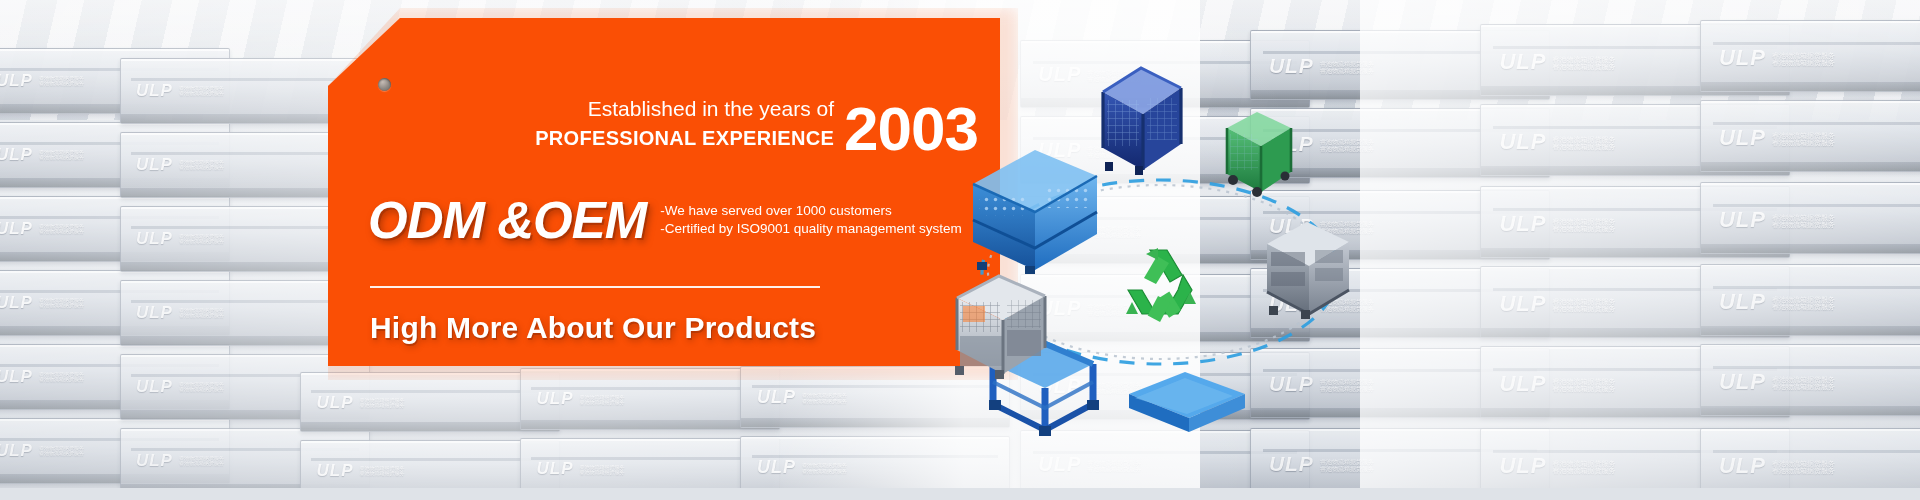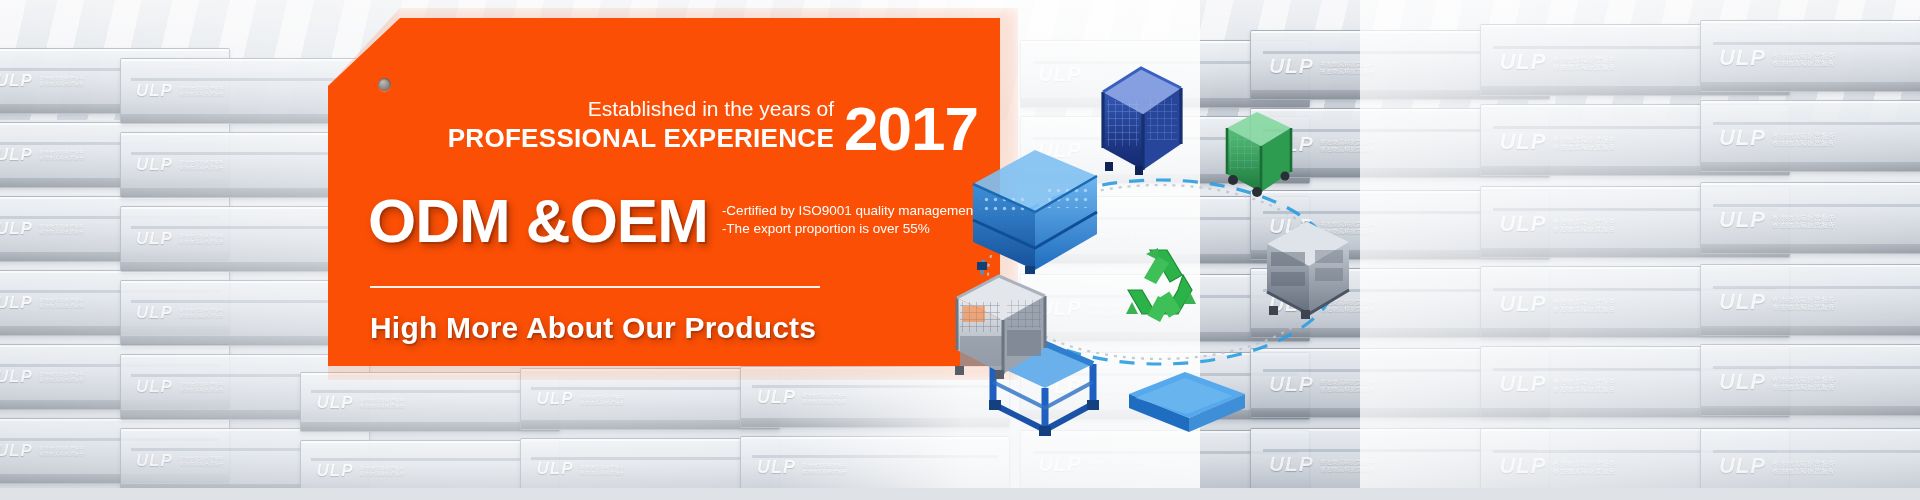--- a/index.html
+++ b/index.html
@@ -109,40 +109,41 @@
   .row-est {
     position:absolute; left:40px; top:76px; width:610px;
     display:flex; align-items:flex-end; justify-content:flex-end;
   }
   .est-left { text-align:right; padding-right:10px; padding-bottom:2px;}
   .est-small {
     color:#fff; font-size:21px; line-height:26px; font-weight:normal;
     white-space:nowrap;
   }
   .est-big {
-    color:#fff; font-size:26px; line-height:32px; font-weight:bold;
+    color:#fff; font-size:20px; line-height:32px; font-weight:bold;
     letter-spacing:.3px; white-space:nowrap;
   }
   .year {
     color:#fff; font-size:62px; line-height:62px; font-weight:bold;
     letter-spacing:-1px; white-space:nowrap;
     position:relative; top:4px;
   }
 
   
   .row-odm {
     position:absolute; left:40px; top:168px; width:620px;
     display:flex; align-items:center;
   }
   .odm {
-    color:#fff; font-size:62px; line-height:70px; font-weight:bold;
+    color:#fff; font-size:51px; line-height:70px; font-weight:bold;
     letter-spacing:-1px; white-space:nowrap;
     text-shadow:
        2px 2px 0 rgba(150,45,5,.55),
        3px 4px 7px rgba(120,35,0,.55);
+    font-style: italic;
   }
   .bullets {
     margin-left:14px; padding-bottom:2px;
   }
   .bullets div {
     color:#fff; font-size:13.5px; line-height:18.5px;
     white-space:nowrap;
   }
   .bullets .b-head { margin-bottom:1px; }
 
@@ -308,28 +309,28 @@
   <div id="tag-glow"></div>
   <div id="tag">
     <div class="tag-inner">
       <div class="tag-hole"></div>
 
       <div class="row-est">
         <div class="est-left">
           <div class="est-small">Established in the years of</div>
           <div class="est-big">PROFESSIONAL EXPERIENCE</div>
         </div>
-        <div class="year">2017</div>
+        <div class="year">2003</div>
       </div>
 
       <div class="row-odm">
         <div class="odm">ODM &amp;OEM</div>
         <div class="bullets">
+          <div>-We have served over 1000 customers</div>
           <div>-Certified by ISO9001 quality management system</div>
-          <div>-The export proportion is over 55%</div>
         </div>
       </div>
 
       <div class="divider"></div>
 
       <div class="cta">High More About Our Products</div>
     </div>
   </div>
 
   <div id="showcase">

